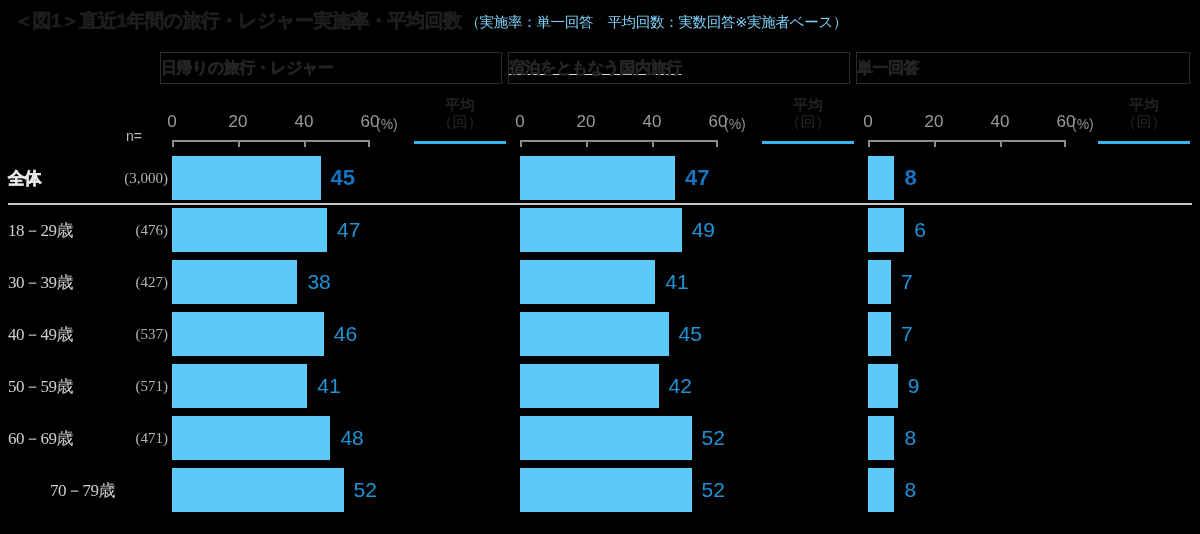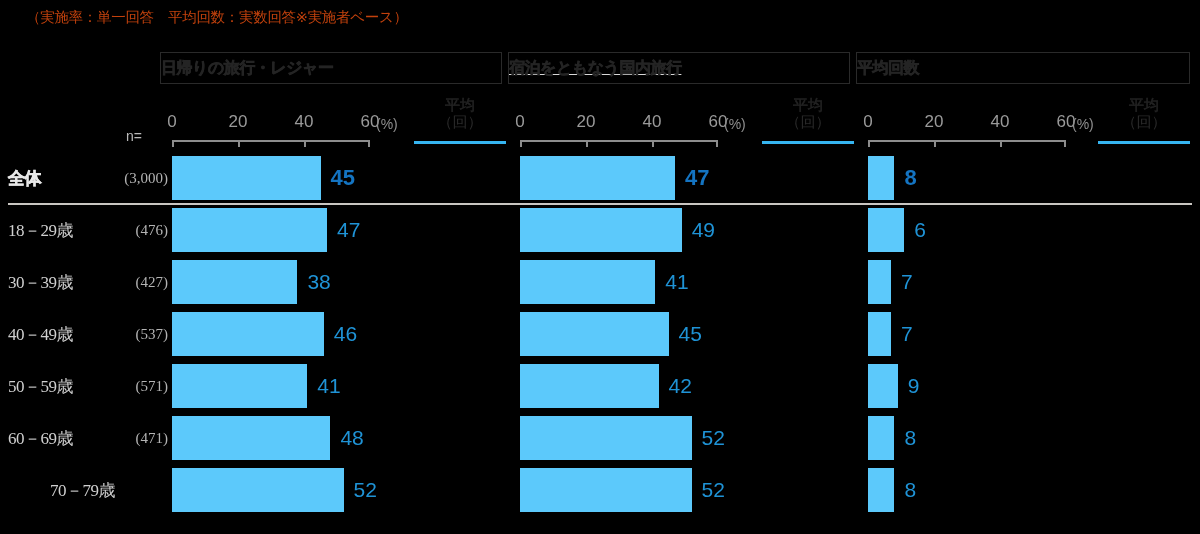--- a/index.html
+++ b/index.html
@@ -28,22 +28,22 @@
   #title-main {
     font-size: 19px;
     font-weight: bold;
     color: #1d1d1d;
     letter-spacing: -0.5px;
     -webkit-text-stroke: 0.7px #1d1d1d;
   }
   #title-sub {
     font-size: 14.5px;
     font-weight: normal;
-    color: #c2410c;
-    margin-left: 12px;
+    color: #7dd3fc;
+    margin-left: 4px;
     letter-spacing: -0.3px;
   }
 
   
   .panel-head {
     position: absolute;
     top: 52px;
     height: 32px;
     border: 1.5px solid #2a2a2a;
     box-sizing: border-box;
@@ -192,31 +192,32 @@
   .bar-value.is-total {
     font-weight: bold;
     font-size: 22px;
     color: #1474c2;
   }
 </style>
 </head>
 <body>
 
 <div id="title-bar">
+  <span id="title-main">＜図1＞直近1年間の旅行・レジャー実施率・平均回数</span>
   <span id="title-sub">（実施率：単一回答　平均回数：実数回答※実施者ベース）</span>
 </div>
 
 <div class="panel-head" id="panel-head-0">
   <span>日帰りの旅行・レジャー</span>
 </div>
 <div class="panel-head" id="panel-head-1">
   <span>宿泊をともなう国内旅行</span>
 </div>
 <div class="panel-head" id="panel-head-2">
-  <span>平均回数</span>
+  <span>単一回答</span>
 </div>
 
 <div id="n-label">n=</div>
 
 <div id="plot-area">
     <div class="axis" style="left: 172px; width: 198px;">
       <div class="axis-ticklabels">
         <span class="tl" style="left: 0px;">0</span>
         <span class="tl" style="left: 66px;">20</span>
         <span class="tl" style="left: 132px;">40</span>

